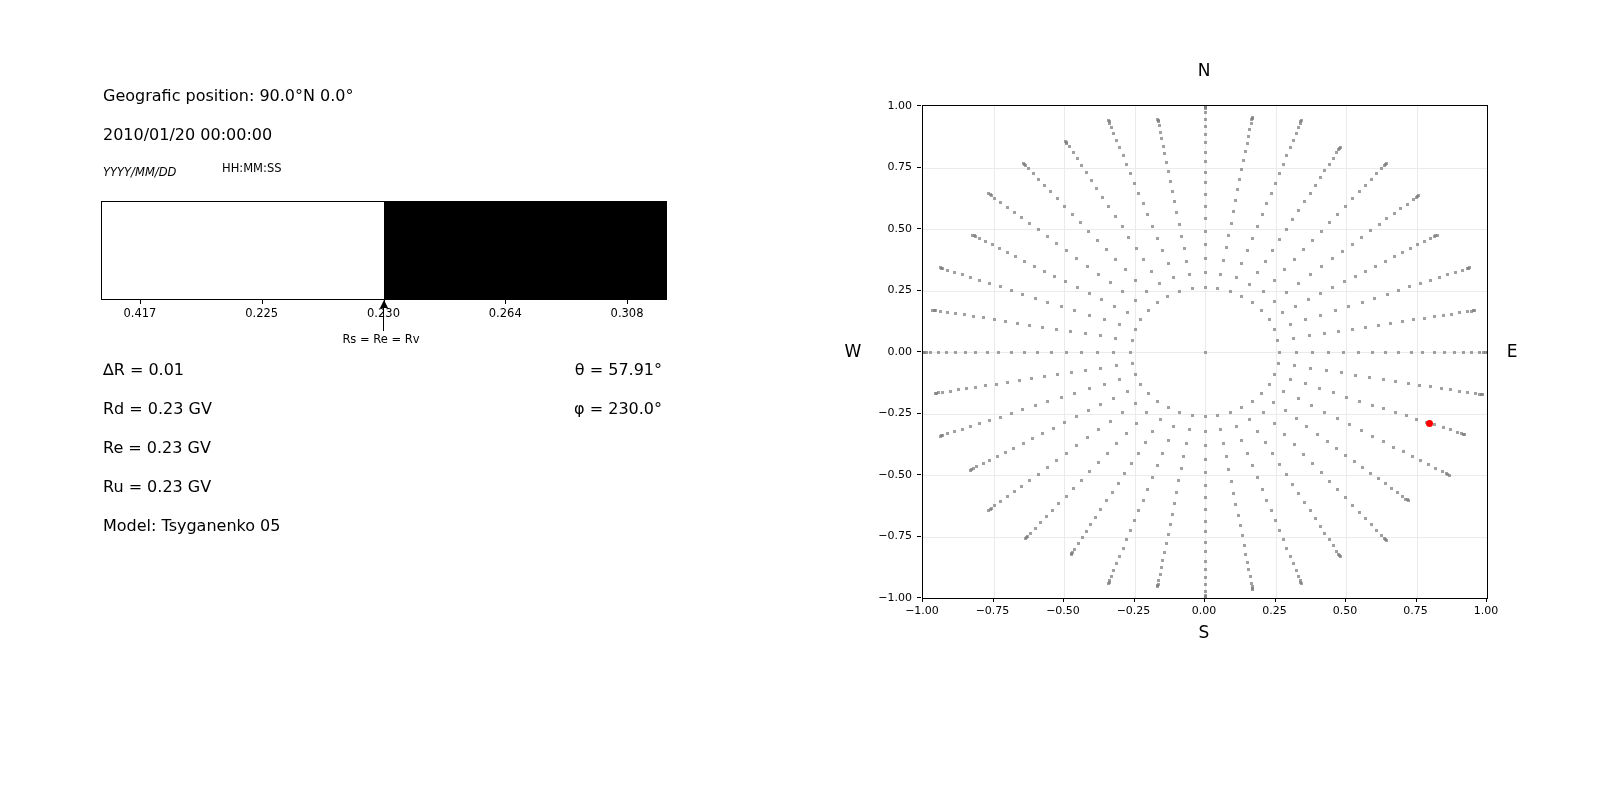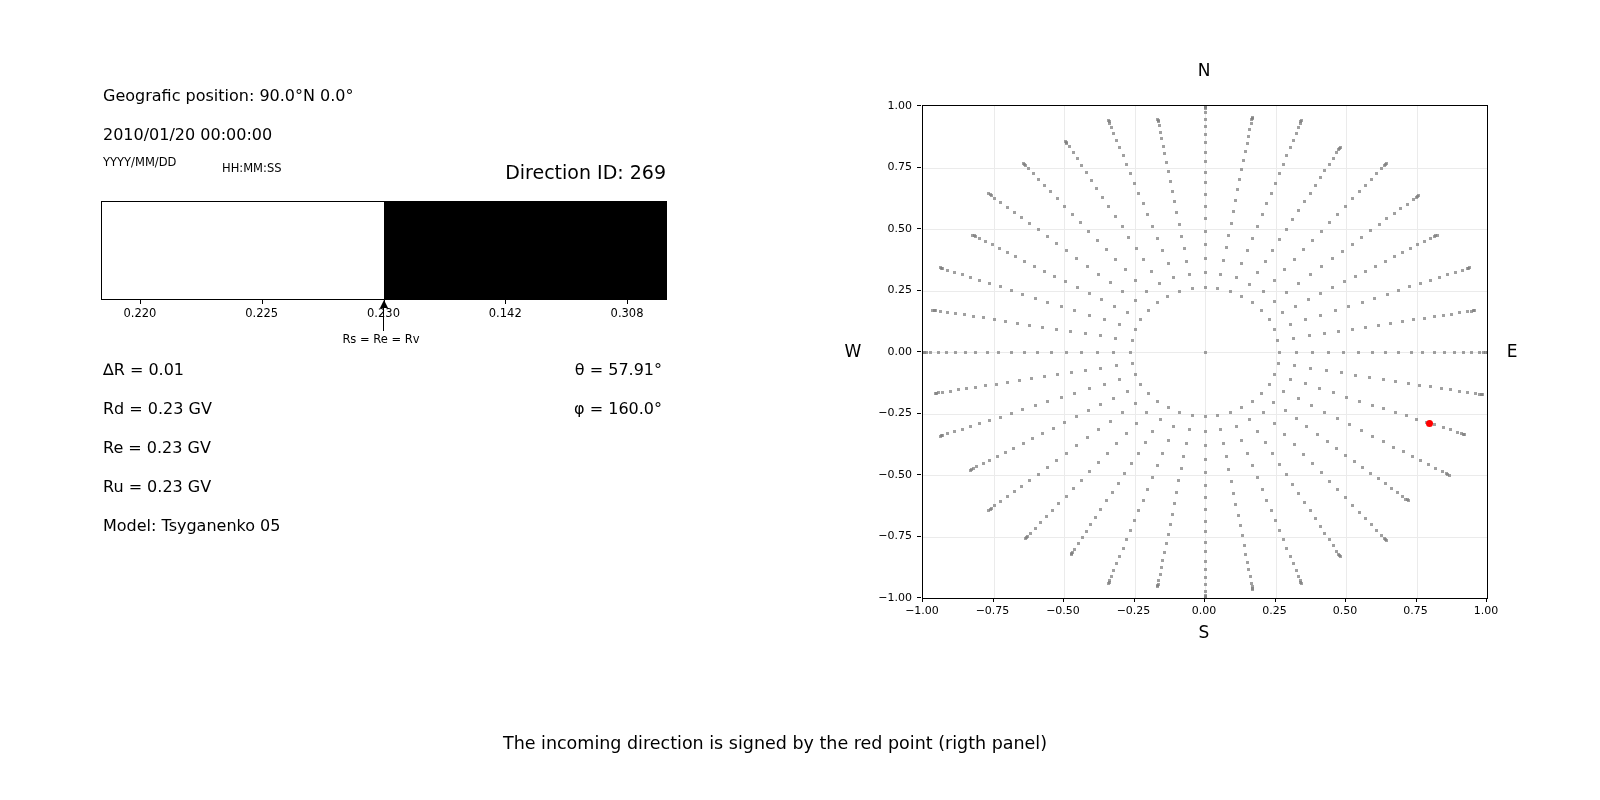--- a/index.html
+++ b/index.html
@@ -39,43 +39,42 @@
   .compass{font-size:17px;width:40px;text-align:center;}
 </style>
 </head>
 <body>
 <div id="page">
 
   <div class="abs t16" style="left:103px;top:86px;">Geografic position: 90.0°N 0.0°</div>
 
   <div class="abs t16" style="left:103px;top:125px;">2010/01/20 00:00:00</div>
 
-  <div class="abs t11" style="left:103px;top:156px;">YYYY/MM/DD</div>
+  <div class="abs t11" style="left:103px;top:166px;font-style:italic;">YYYY/MM/DD</div>
 
   <div class="abs t11" style="left:222px;top:162px;">HH:MM:SS</div>
 
-  <div class="abs t19 right" style="left:366px;top:161px;width:300px;">Direction ID: 269</div>
 
   <div class="abs" id="spectrum-bar">
     <div id="spectrum-black" style="left: 281.5px; width: 283.5px;"></div>
   </div>
   <div class="abs" id="spectrum-axis" style="left:101px;top:0;width:565px;height:0;"></div>
 
   <div class="abs" id="arrow-stem" style="left: 383px;"></div>
   <div class="abs" id="arrow-head" style="left: 379.5px;"></div>
   <div class="abs t11 center" style="left:301px;top:333px;width:160px;">Rs = Re = Rv</div>
 
   <div class="abs t16" style="left:103px;top:360px;">∆R = 0.01</div>
   <div class="abs t16" style="left:103px;top:399px;">Rd = 0.23 GV</div>
   <div class="abs t16" style="left:103px;top:438px;">Re = 0.23 GV</div>
   <div class="abs t16" style="left:103px;top:477px;">Ru = 0.23 GV</div>
   <div class="abs t16" style="left:103px;top:516px;">Model: Tsyganenko 05</div>
 
   <div class="abs t16 right" style="left:462px;top:360px;width:200px;">θ = 57.91°</div>
-  <div class="abs t16 right" style="left:462px;top:399px;width:200px;">φ = 160.0°</div>
+  <div class="abs t16 right" style="left:462px;top:399px;width:200px;">φ = 230.0°</div>
 
   <div class="abs compass" style="left:1184px;top:60px;">N</div>
   <div class="abs compass" style="left:1184px;top:622px;">S</div>
   <div class="abs compass" style="left:833px;top:341px;">W</div>
   <div class="abs compass" style="left:1492px;top:341px;">E</div>
 
   <div class="abs" id="plot-frame">
     <div id="plot-area">
         <div class="gridline-v" style="left: 70.5px;"></div>
         <div class="gridline-v" style="left: 141px;"></div>
@@ -847,26 +846,25 @@
       <div class="abs ax-tick-l" style="top: 412.5px;"></div>
       <div class="abs ylab t11c" style="top: 406px;">−0.25</div>
       <div class="abs ax-tick-l" style="top: 474px;"></div>
       <div class="abs ylab t11c" style="top: 467.5px;">−0.50</div>
       <div class="abs ax-tick-l" style="top: 535.5px;"></div>
       <div class="abs ylab t11c" style="top: 529px;">−0.75</div>
       <div class="abs ax-tick-l" style="top: 597px;"></div>
       <div class="abs ylab t11c" style="top: 590.5px;">−1.00</div>
     </div>
 
-  <div class="abs t17 center" style="left:175px;top:733px;width:1200px;">The incoming direction is signed by the red point (rigth panel)</div>
 
 <div class="bar-tick" style="left: 139.966px;"></div>
-    <div class="bar-ticklabel t11" style="left: 139.966px;">0.220</div>
+    <div class="bar-ticklabel t11" style="left: 139.966px;">0.417</div>
     <div class="bar-tick" style="left: 261.733px;"></div>
     <div class="bar-ticklabel t11" style="left: 261.733px;">0.225</div>
     <div class="bar-tick" style="left: 383.5px;"></div>
     <div class="bar-ticklabel t11" style="left: 383.5px;">0.230</div>
     <div class="bar-tick" style="left: 505.267px;"></div>
-    <div class="bar-ticklabel t11" style="left: 505.267px;">0.142</div>
+    <div class="bar-ticklabel t11" style="left: 505.267px;">0.264</div>
     <div class="bar-tick" style="left: 627.034px;"></div>
     <div class="bar-ticklabel t11" style="left: 627.034px;">0.308</div>
 
 </div>
 
 </body></html>

